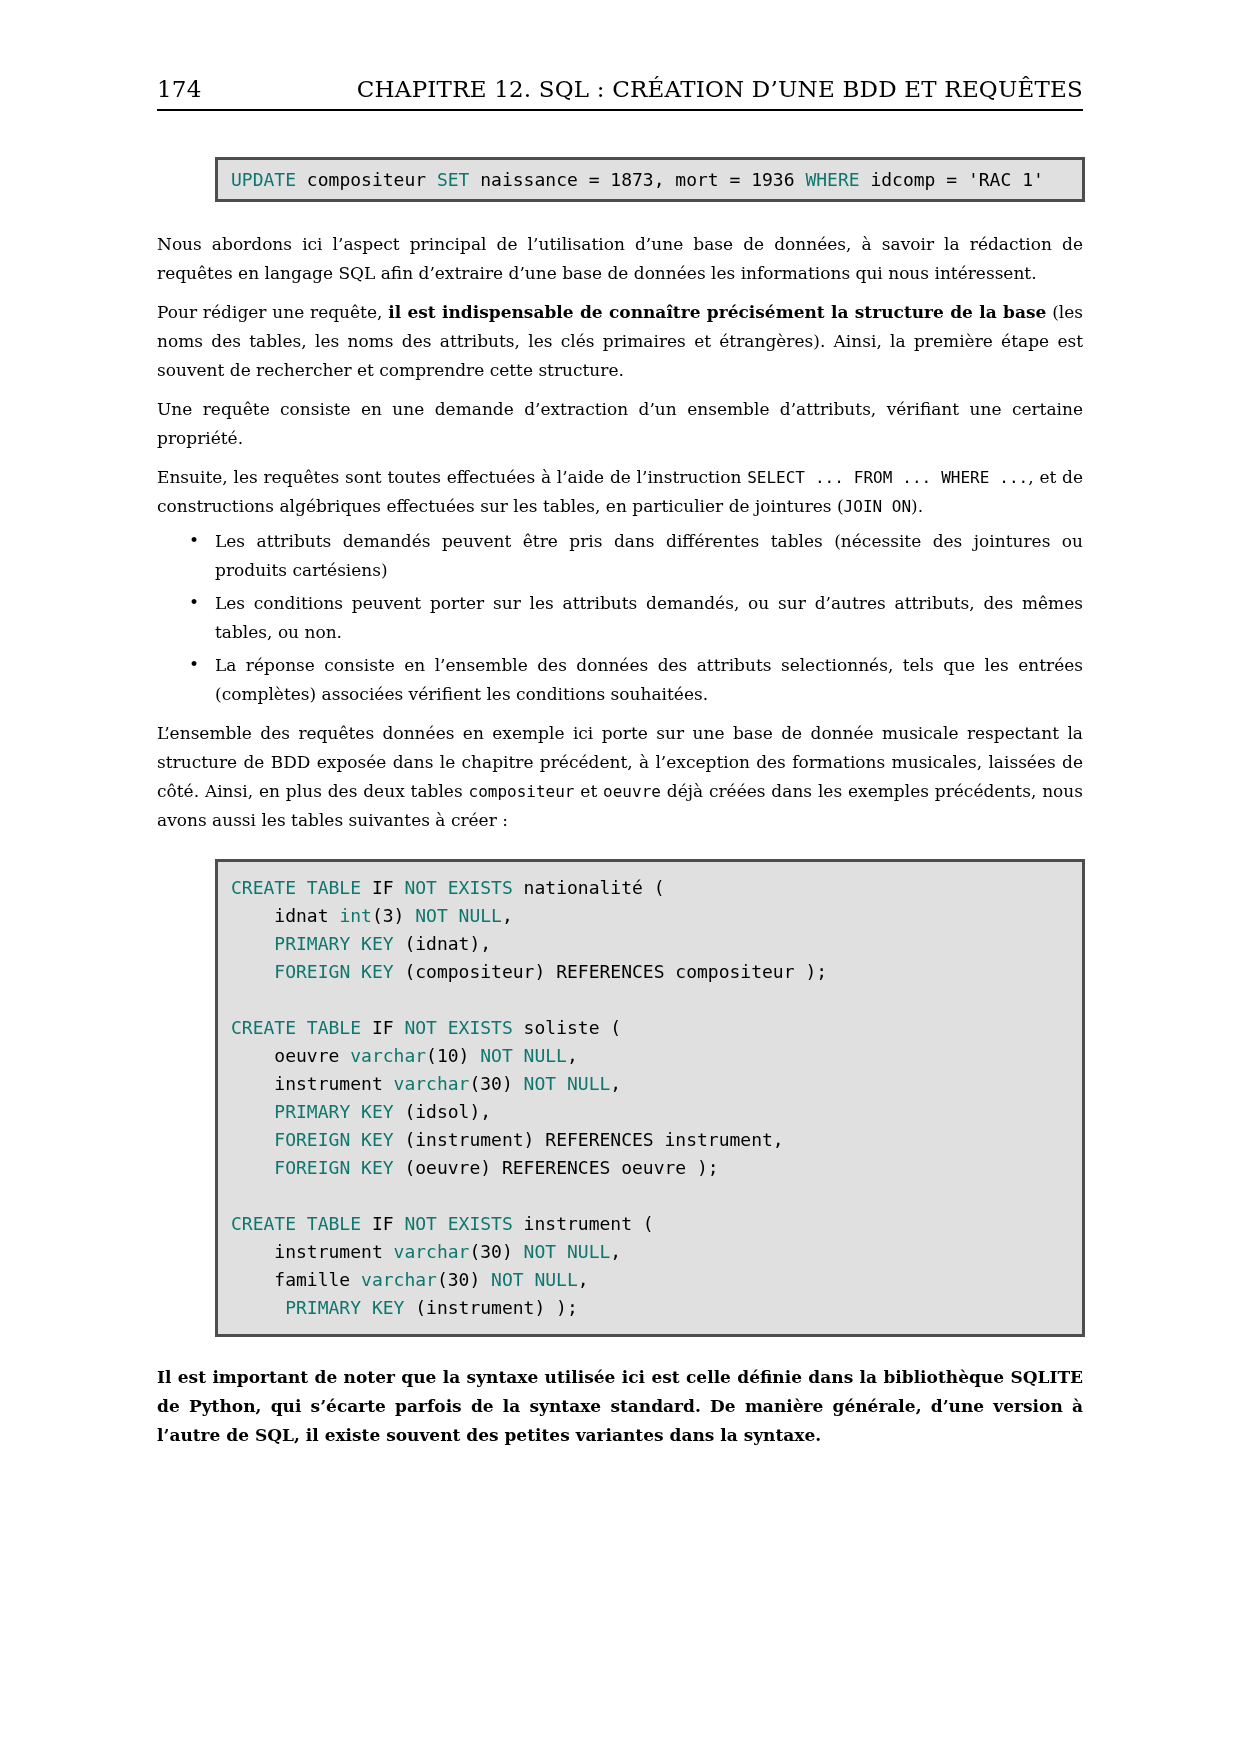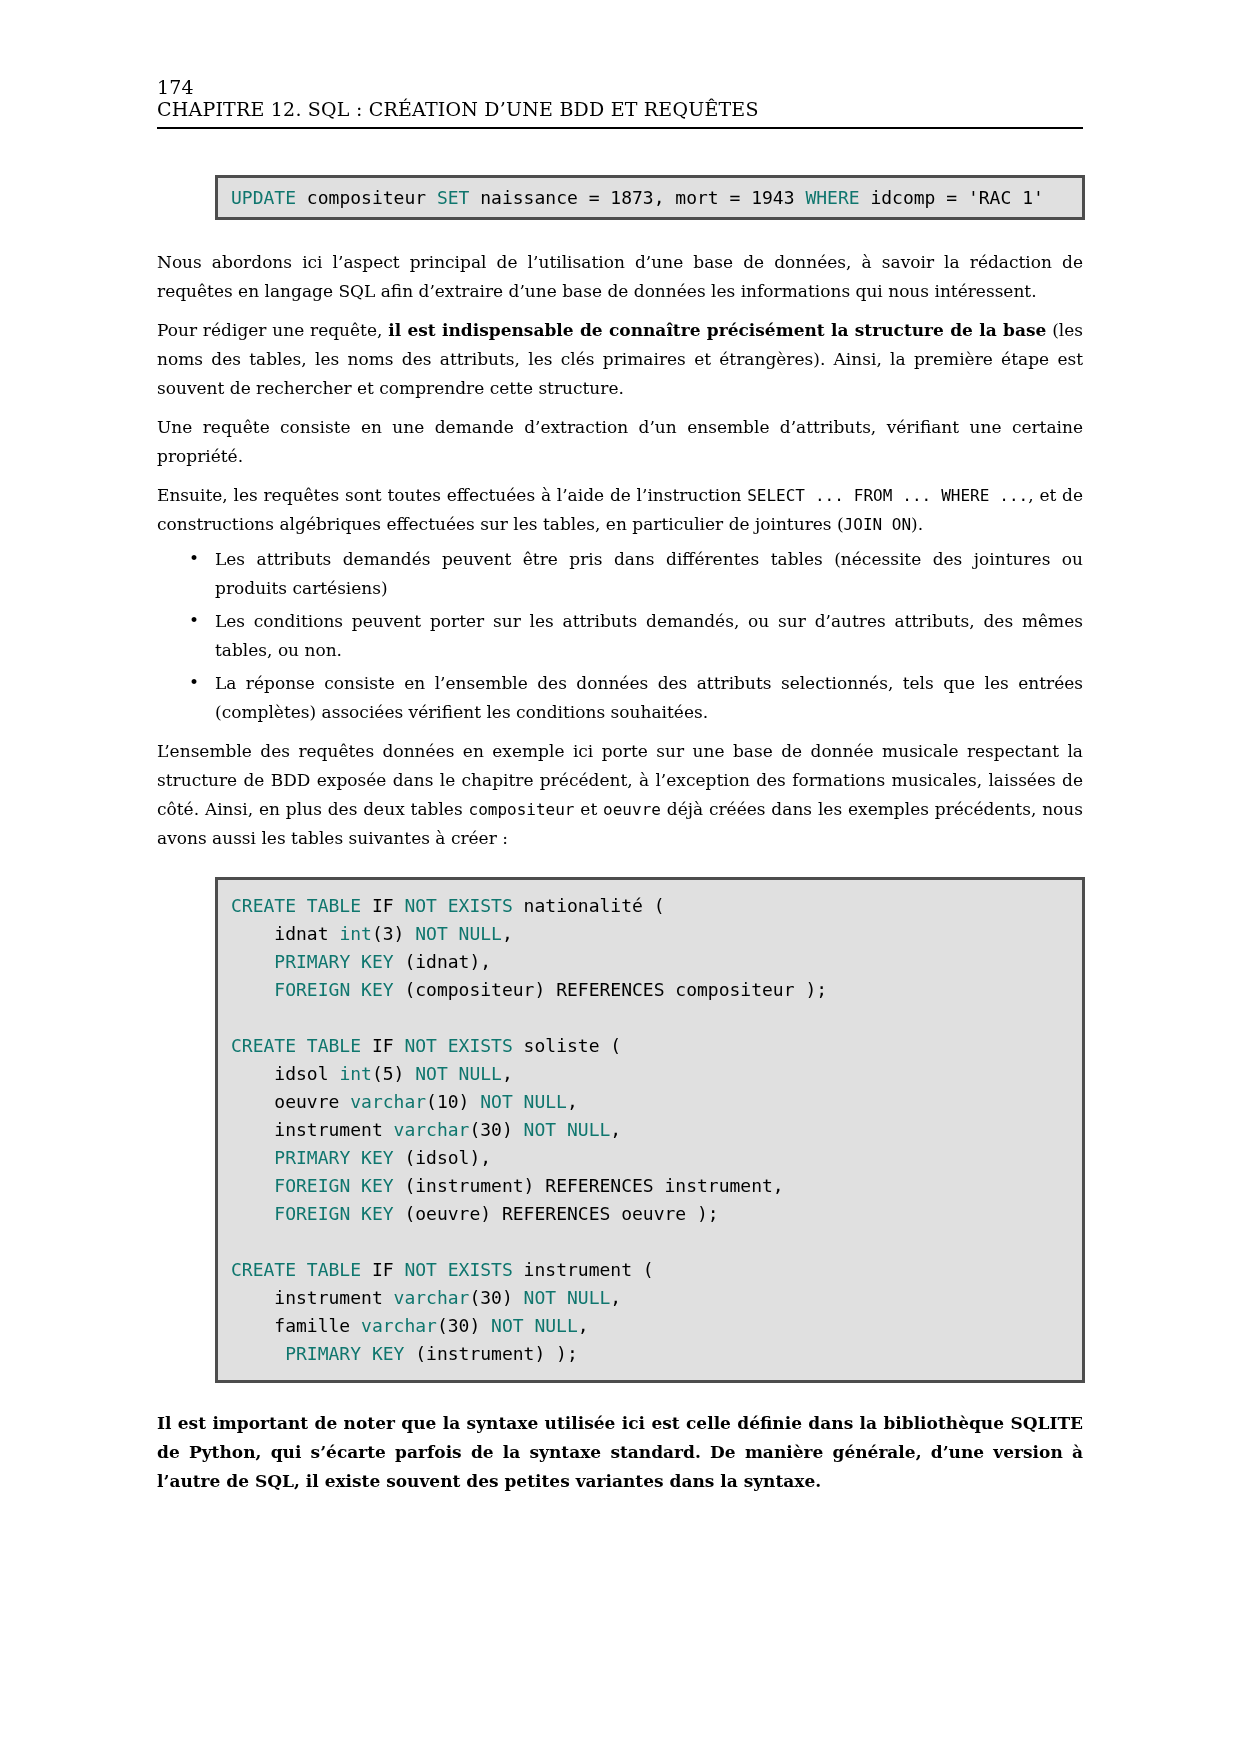--- a/index.html
+++ b/index.html
@@ -13,23 +13,22 @@
     overflow: hidden;
   }
   .content { padding: 0 157px; }
 
   
   .running-head {
     display: flex;
     justify-content: space-between;
     align-items: baseline;
     padding-top: 76px;
-    font-size: 19px;
+    font-size: 23px;
     letter-spacing: 0.2px;
-    flex-direction: column;
   }
   .head-rule { border-bottom: 2px solid #000; margin-top: 7px; }
 
   
   .code-box {
     background: #e0e0e0;
     border: 3px solid #4d4d4d;
     font-family: "DejaVu Sans Mono", monospace;
     font-size: 18px;
     color: #000;
@@ -89,21 +88,21 @@
 
 <div class="page">
   <div class="content">
 
     <div class="running-head">
       <span>174</span>
       <span>CHAPITRE 12.  SQL : CRÉATION D’UNE BDD ET REQUÊTES</span>
     </div>
     <div class="head-rule"></div>
 
-    <div class="code-box single"><span class="seg-k">UPDATE</span><span class="seg-p"> compositeur </span><span class="seg-k">SET</span><span class="seg-p"> naissance = 1873, mort = 1943 </span><span class="seg-k">WHERE</span><span class="seg-p"> idcomp = 'RAC 1'</span></div>
+    <div class="code-box single"><span class="seg-k">UPDATE</span><span class="seg-p"> compositeur </span><span class="seg-k">SET</span><span class="seg-p"> naissance = 1873, mort = 1936 </span><span class="seg-k">WHERE</span><span class="seg-p"> idcomp = 'RAC 1'</span></div>
 
 
     <p class="para first"><span class="seg-n">Nous abordons ici l’aspect principal de l’utilisation d’une base de données, à savoir la rédaction de requêtes en langage SQL afin d’extraire d’une base de données les informations qui nous intéressent.</span></p>
     <p class="para"><span class="seg-n">Pour rédiger une requête, </span><span class="seg-b">il est indispensable de connaître précisément la structure de la base</span><span class="seg-n"> (les noms des tables, les noms des attributs, les clés primaires et étrangères). Ainsi, la première étape est souvent de rechercher et comprendre cette structure.</span></p>
     <p class="para"><span class="seg-n">Une requête consiste en une demande d’extraction d’un ensemble d’attributs, vérifiant une certaine propriété.</span></p>
     <p class="para"><span class="seg-n">Ensuite, les requêtes sont toutes effectuées à l’aide de l’instruction </span><span class="seg-m">SELECT ... FROM ... WHERE ...</span><span class="seg-n">, et de constructions algébriques effectuées sur les tables, en particulier de jointures (</span><span class="seg-m">JOIN ON</span><span class="seg-n">).</span></p>
 
     <ul class="bullets">
       <li><span class="bullet-glyph">•</span><span><span class="seg-n">Les attributs demandés peuvent être pris dans différentes tables (nécessite des jointures ou produits cartésiens)</span></span></li>
       <li><span class="bullet-glyph">•</span><span><span class="seg-n">Les conditions peuvent porter sur les attributs demandés, ou sur d’autres attributs, des mêmes tables, ou non.</span></span></li>
@@ -112,21 +111,20 @@
 
     <p class="para"><span class="seg-n">L’ensemble des requêtes données en exemple ici porte sur une base de donnée musicale respectant la structure de BDD exposée dans le chapitre précédent, à l’exception des formations musicales, laissées de côté. Ainsi, en plus des deux tables </span><span class="seg-m">compositeur</span><span class="seg-n"> et </span><span class="seg-m">oeuvre</span><span class="seg-n"> déjà créées dans les exemples précédents, nous avons aussi les tables suivantes à créer :</span></p>
 
     <div class="code-box multi">
         <div class="code-line"><span class="seg-k">CREATE TABLE</span><span class="seg-p"> IF </span><span class="seg-k">NOT EXISTS</span><span class="seg-p"> nationalité (</span></div>
         <div class="code-line"><span class="seg-p">    idnat </span><span class="seg-k">int</span><span class="seg-p">(3) </span><span class="seg-k">NOT NULL</span><span class="seg-p">,</span></div>
         <div class="code-line"><span class="seg-p">    </span><span class="seg-k">PRIMARY KEY</span><span class="seg-p"> (idnat),</span></div>
         <div class="code-line"><span class="seg-p">    </span><span class="seg-k">FOREIGN KEY</span><span class="seg-p"> (compositeur) REFERENCES compositeur );</span></div>
         <div class="code-line">&nbsp;</div>
         <div class="code-line"><span class="seg-k">CREATE TABLE</span><span class="seg-p"> IF </span><span class="seg-k">NOT EXISTS</span><span class="seg-p"> soliste (</span></div>
-        <div class="code-line"><span class="seg-p">    idsol </span><span class="seg-k">int</span><span class="seg-p">(5) </span><span class="seg-k">NOT NULL</span><span class="seg-p">,</span></div>
         <div class="code-line"><span class="seg-p">    oeuvre </span><span class="seg-k">varchar</span><span class="seg-p">(10) </span><span class="seg-k">NOT NULL</span><span class="seg-p">,</span></div>
         <div class="code-line"><span class="seg-p">    instrument </span><span class="seg-k">varchar</span><span class="seg-p">(30) </span><span class="seg-k">NOT NULL</span><span class="seg-p">,</span></div>
         <div class="code-line"><span class="seg-p">    </span><span class="seg-k">PRIMARY KEY</span><span class="seg-p"> (idsol),</span></div>
         <div class="code-line"><span class="seg-p">    </span><span class="seg-k">FOREIGN KEY</span><span class="seg-p"> (instrument) REFERENCES instrument,</span></div>
         <div class="code-line"><span class="seg-p">    </span><span class="seg-k">FOREIGN KEY</span><span class="seg-p"> (oeuvre) REFERENCES oeuvre );</span></div>
         <div class="code-line">&nbsp;</div>
         <div class="code-line"><span class="seg-k">CREATE TABLE</span><span class="seg-p"> IF </span><span class="seg-k">NOT EXISTS</span><span class="seg-p"> instrument (</span></div>
         <div class="code-line"><span class="seg-p">    instrument </span><span class="seg-k">varchar</span><span class="seg-p">(30) </span><span class="seg-k">NOT NULL</span><span class="seg-p">,</span></div>
         <div class="code-line"><span class="seg-p">    famille </span><span class="seg-k">varchar</span><span class="seg-p">(30) </span><span class="seg-k">NOT NULL</span><span class="seg-p">,</span></div>
         <div class="code-line"><span class="seg-p">     </span><span class="seg-k">PRIMARY KEY</span><span class="seg-p"> (instrument) );</span></div>

